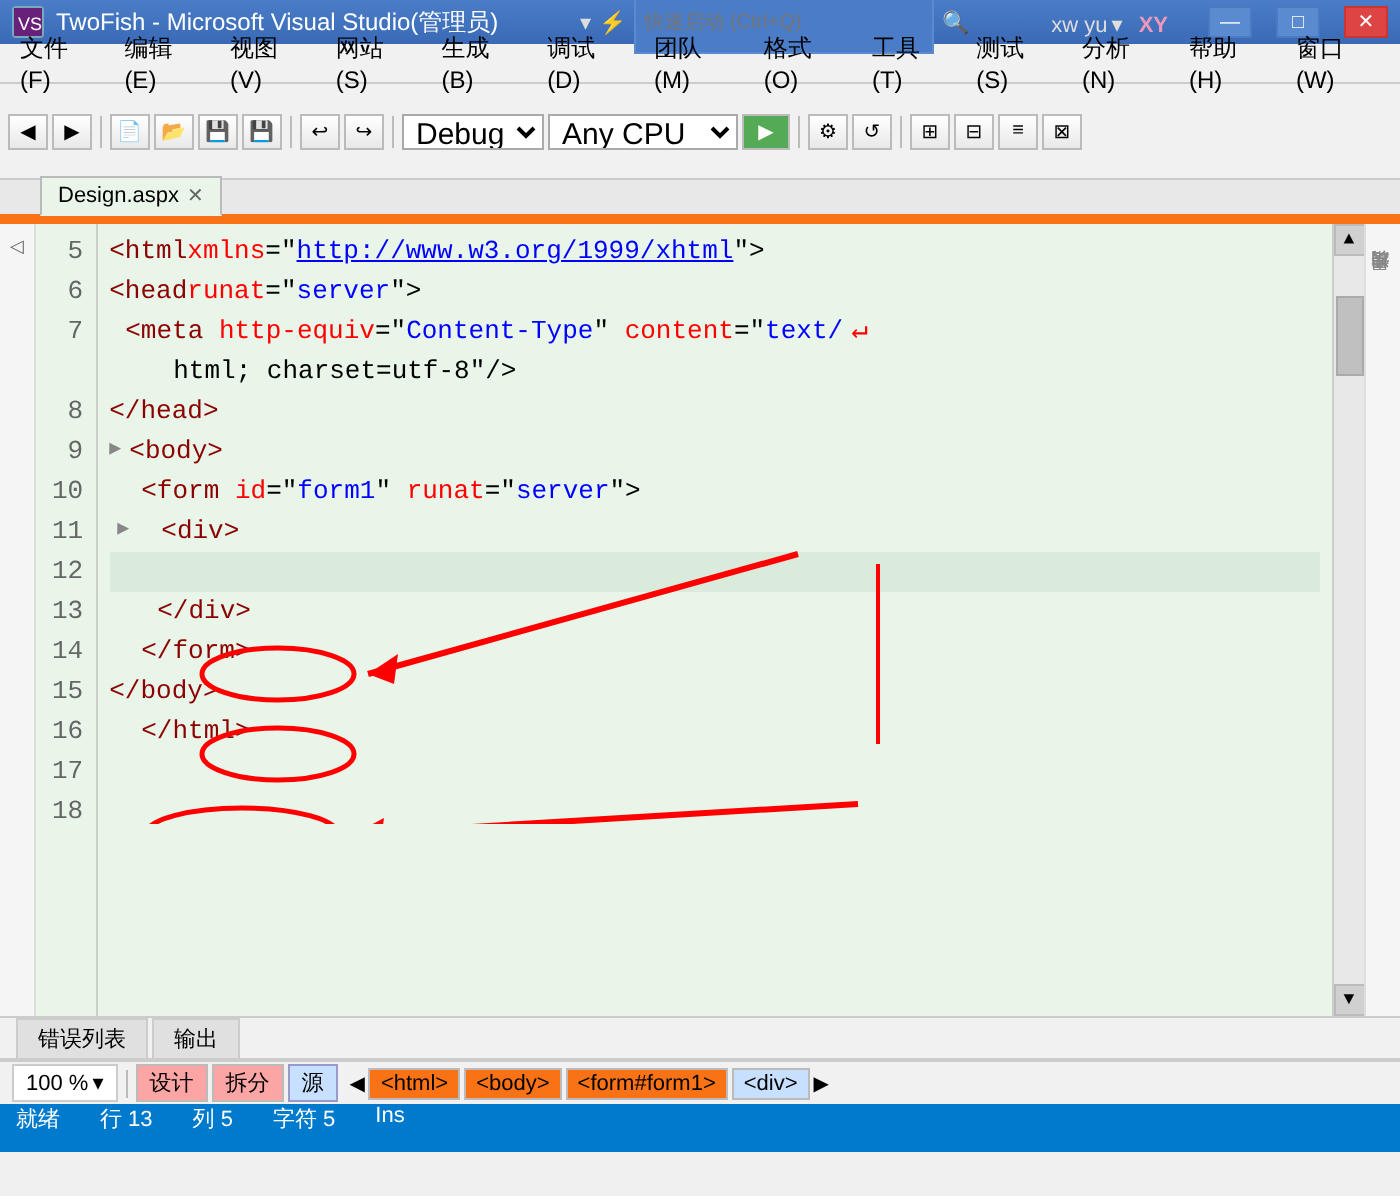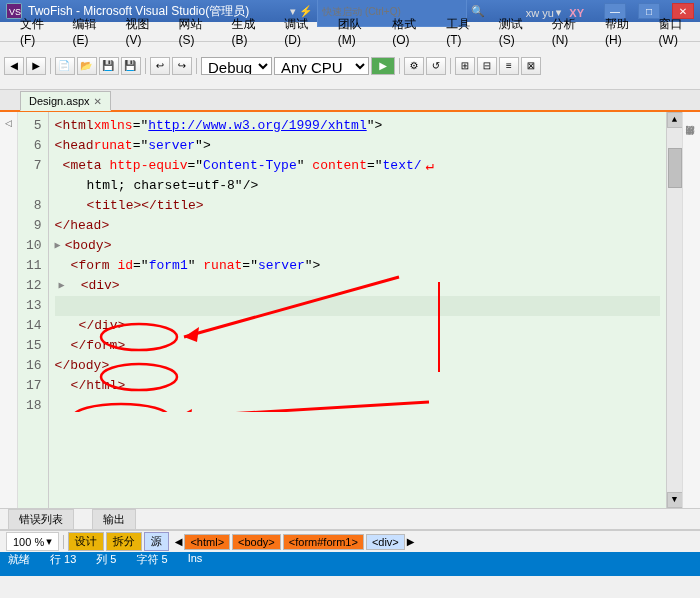--- a/index.html
+++ b/index.html
@@ -65,21 +65,20 @@
       display: flex;
       align-items: center;
       padding: 0 4px;
       gap: 2px;
     }
     .menu-item {
       padding: 2px 6px;
       font-size: 12px;
       cursor: pointer;
       color: #000;
-      margin-left: 10px;
     }
 
     
     .toolbar-area {
       background: #f1f1f1;
       border-bottom: 1px solid #ccc;
       height: 48px;
       display: flex;
       flex-direction: column;
       justify-content: center;
@@ -144,21 +143,21 @@
       color: #666;
       display: flex;
       align-items: center;
       justify-content: center;
       cursor: pointer;
     }
 
     
     .tab-bar {
       background: #e8e8e8;
-      border-bottom: 2px solid #f97316;
+      border-bottom: 5px solid #f97316;
       height: 22px;
       display: flex;
       align-items: flex-end;
       padding-left: 20px;
     }
     .tab {
       display: flex;
       align-items: center;
       height: 20px;
       padding: 0 8px;
@@ -295,21 +294,21 @@
 
     
     .bottom-tabs {
       background: #f1f1f1;
       border-top: 1px solid #ccc;
       border-bottom: 1px solid #ccc;
       height: 22px;
       display: flex;
       align-items: center;
       padding: 0 8px;
-      gap: 18px;
+      gap: 2px;
     }
     .bottom-tab {
       padding: 2px 10px;
       font-size: 11px;
       border: 1px solid #ccc;
       background: #e0e0e0;
       cursor: pointer;
     }
 
     
@@ -319,21 +318,21 @@
       height: 22px;
       display: flex;
       align-items: center;
       padding: 0 6px;
       gap: 2px;
       font-size: 11px;
     }
     .footer-btn {
       padding: 1px 6px;
       border: 1px solid #bbb;
-      background: #eab308;
+      background: #fca5a5;
       cursor: pointer;
       font-size: 11px;
     }
     .footer-tag {
       background: #f97316;
       border: 1px solid #bbb;
       padding: 1px 5px;
       font-size: 11px;
       cursor: pointer;
     }
@@ -494,23 +493,20 @@
 
         <div class="code-line">
           <span style="margin-left:8px;"><span class="c-angle">&lt;</span><span class="c-tag">meta</span> <span class="c-attr">http-equiv</span><span class="c-plain">="</span><span class="c-str">Content-Type</span><span class="c-plain">"</span> <span class="c-attr">content</span><span class="c-plain">="</span><span class="c-str">text/</span></span>
           <span style="color:red; font-size:14px; margin-left:4px;">↵</span>
         </div>
 
         <div class="code-line">
           <span style="margin-left:32px;"><span class="c-plain">html; charset=utf-8"/&gt;</span></span>
         </div>
 
-        <div class="code-line">
-          <span style="margin-left:32px;"><span class="c-angle">&lt;</span><span class="c-tag">title</span><span class="c-angle">&gt;&lt;/</span><span class="c-tag">title</span><span class="c-angle">&gt;</span></span>
-        </div>
 
         <div class="code-line">
           <span class="c-angle">&lt;/</span>
             <span class="c-tag">head</span>
             <span class="c-angle">&gt;</span>
         </div>
 
         <div class="code-line">
           <span style="margin-right:4px; color:#888; font-size:10px;">▶</span>
           <span class="c-angle">&lt;</span>

